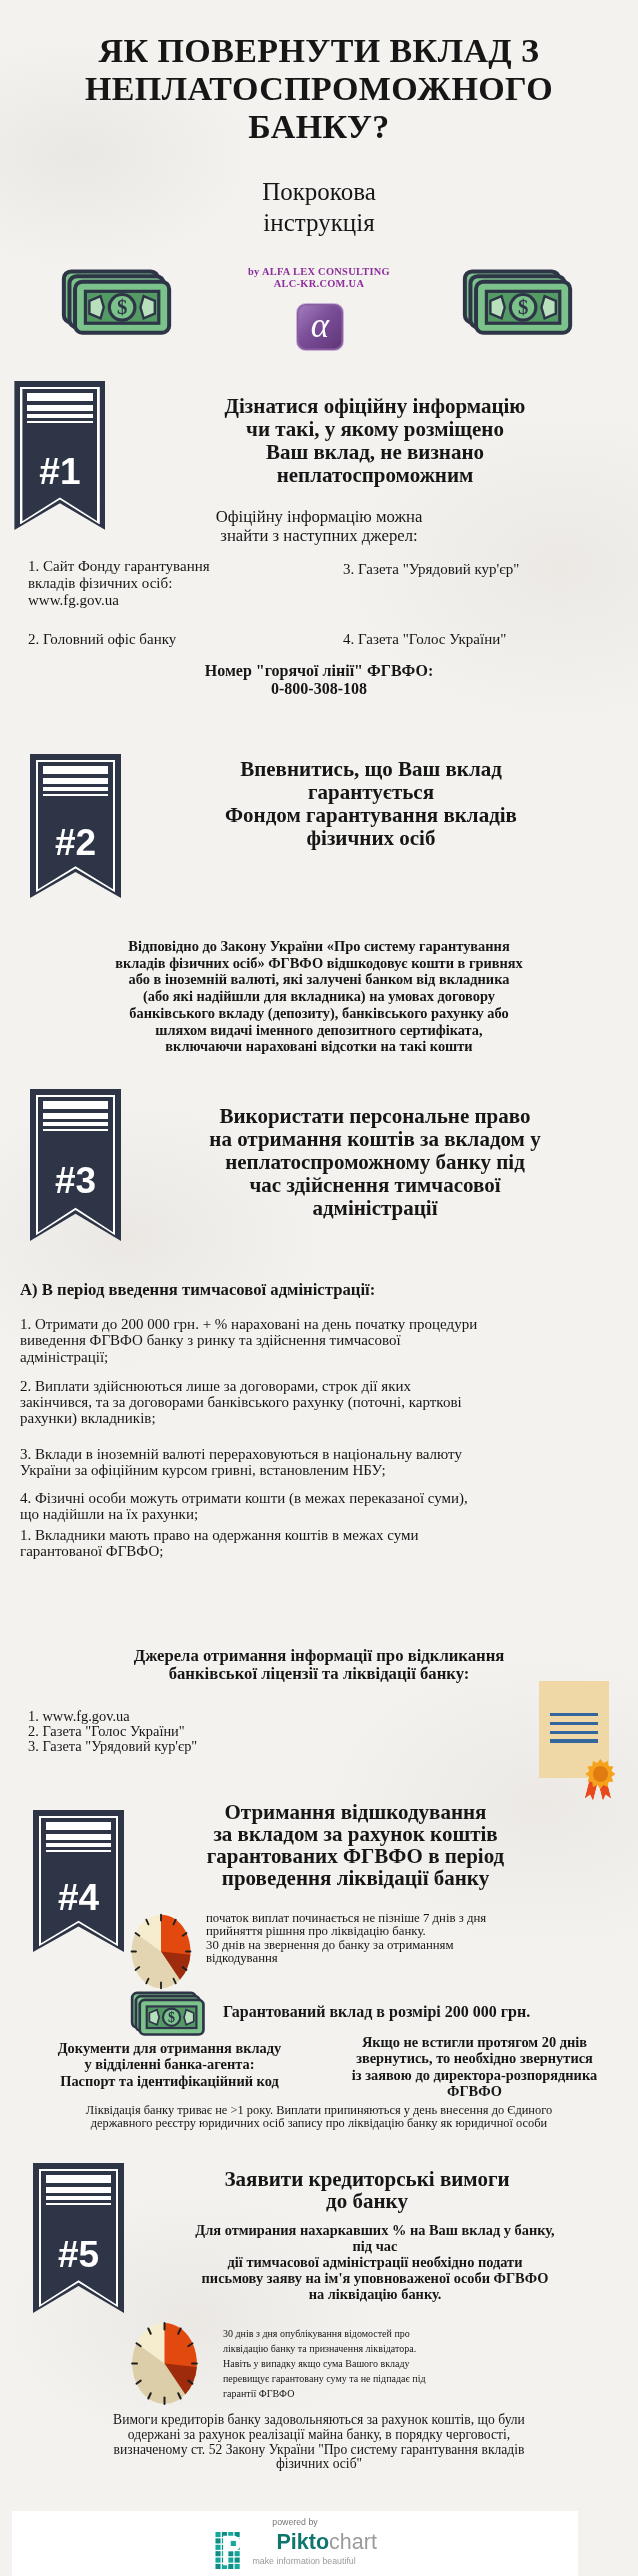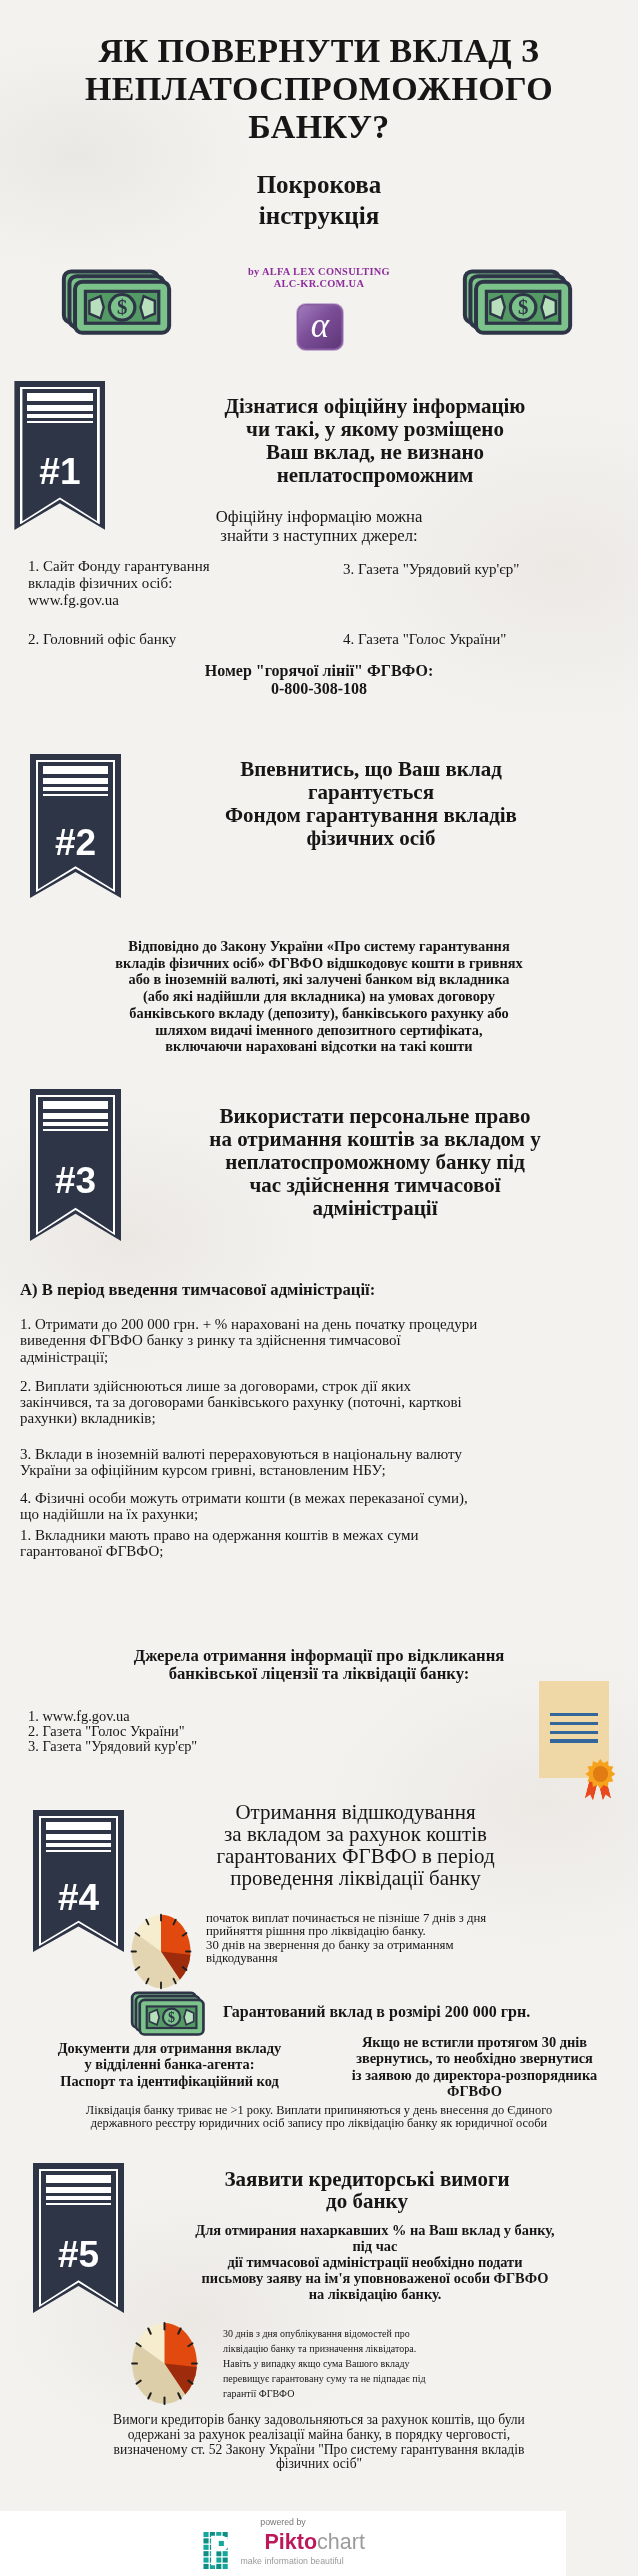--- a/index.html
+++ b/index.html
@@ -20,21 +20,21 @@
       radial-gradient(ellipse 287px 191px at 30% 90%, #ebe8e4 0%, transparent 65%);
     font-family:"Liberation Serif","DejaVu Serif",serif;
     color:var(--ink);
   }
   .pre{white-space:pre-line;}
   .abs{position:absolute;}
   .ctr{text-align:center;}
 
   
   #title{top:32px;left:16px;width:606px;font-weight:700;font-size:34px;line-height:38px;letter-spacing:0.4px;}
-  #subtitle{top:169px;left:16px;width:606px;font-weight:700;font-size:25px;line-height:31px;}
+  #subtitle{top:176px;left:16px;width:606px;font-weight:400;font-size:25px;line-height:31px;}
   #byline{top:266px;left:16px;width:606px;color:var(--purple);font-weight:700;font-size:10.4px;line-height:12px;letter-spacing:0.3px;}
 
   #logo{top:303px;left:296px;width:46px;height:46px;border-radius:9.6px;
     background:linear-gradient(135deg,#a47fc0 0%,#7b4e98 45%,#5e3576 100%);
     border:1.6px solid #c7b0d8; box-shadow:inset 0 0 0 1.6px #8a5fa0;
     display:flex;align-items:center;justify-content:center;}
   #logo .alpha{color:#fff;font-size:35px;font-style:italic;line-height:1;transform:translateY(-1.6px);}
 
   .money{display:block;}
   
@@ -84,44 +84,44 @@
   .cert .tail{position:absolute;width:8.8px;height:21px;background:#e8491d;
     clip-path:polygon(0 0,100% 0,100% 100%,50% 74%,0 100%);}
   .cert .tail.tl{right:12.8px;bottom:-22px;transform:rotate(14deg);}
   .cert .tail.tr{right:0px;bottom:-22px;transform:rotate(-14deg);}
   .cert .star{position:absolute;right:-6.4px;bottom:-11px;width:30px;height:30px;background:#f6a21c;
     clip-path:polygon(50% 0%,59.8% 13.3%,75% 6.7%,76.9% 23.1%,93.3% 25%,86.7% 40.2%,100% 50%,86.7% 59.8%,93.3% 75%,76.9% 76.9%,75% 93.3%,59.8% 86.7%,50% 100%,40.2% 86.7%,25% 93.3%,23.1% 76.9%,6.7% 75%,13.3% 59.8%,0% 50%,13.3% 40.2%,6.7% 25%,23.1% 23.1%,25% 6.7%,40.2% 13.3%);}
   .cert .star::after{content:"";position:absolute;inset:7.2px;border-radius:50%;background:#e07c12;}
 
   
   #rb4{top:1810px;left:33px;height:142px;}
-  #s4-heading{top:1801px;left:124px;width:463px;font-weight:400;font-size:21px;line-height:22px;}
+  #s4-heading{top:1801px;left:124px;width:463px;font-weight:700;font-size:21px;line-height:22px;}
   #s4-clock{top:1911px;left:126px;}
   #s4-clock-note{top:1912px;left:206px;width:415px;font-size:12.8px;line-height:13.4px;}
   #s4-money{top:1991px;left:130px;}
   #s4-guaranteed{top:2003px;left:223px;width:399px;font-weight:700;font-size:16px;text-align:left;}
   #s4-docs{top:2040px;left:20px;width:299px;font-weight:700;font-size:14.4px;line-height:16.3px;}
   #s4-late{top:2034px;left:327px;width:295px;font-weight:700;font-size:14.4px;line-height:16.3px;}
   #s4-liquidation{top:2104px;left:32px;width:574px;font-size:12.4px;line-height:13.4px;}
 
   
   #rb5{top:2163px;left:33px;height:150px;}
   #s5-heading{top:2169px;left:120px;width:494px;font-weight:700;font-size:21px;line-height:21.5px;}
   #s5-sub{top:2222px;left:128px;width:494px;font-weight:700;font-size:14.4px;line-height:16px;}
   #s5-clock{top:2319px;left:126px;}
   #s5-clock-note{top:2326px;left:223px;width:391px;font-size:10px;line-height:15px;}
   #s5-final{top:2413px;left:24px;width:590px;font-size:13.6px;line-height:14.8px;}
 
   
-  #footer{top:2511px;left:0;width:566px;height:65px;background:#ffffff;}
+  #footer{top:2511px;left:12px;width:566px;height:65px;background:#ffffff;}
   #powered{position:absolute;top:6.4px;left:0;width:100%;text-align:center;
     font-family:"Liberation Sans",sans-serif;font-size:8.8px;color:#777;}
   #brand-row{position:absolute;top:21px;left:0;width:100%;display:flex;justify-content:center;align-items:flex-start;gap:6.4px;}
   #wordmark{font-family:"Liberation Sans",sans-serif;font-size:21.5px;line-height:21.5px;}
-  #wordmark .b{font-weight:700;color:#be185d;margin-left:24px;}
+  #wordmark .b{font-weight:700;color:#0f766e;margin-left:24px;}
   #wordmark .l{font-weight:400;color:#9b9b9b;}
   #tagline{font-family:"Liberation Sans",sans-serif;font-size:8.8px;color:#9a9a9a;margin-top:2.4px;}
 </style>
 </head>
 <body>
 
 <div id="title" class="abs ctr pre">ЯК ПОВЕРНУТИ ВКЛАД З
 НЕПЛАТОСПРОМОЖНОГО
 БАНКУ?</div>
 <div id="subtitle" class="abs ctr pre">Покрокова
@@ -289,21 +289,21 @@
   <rect x="31" y="28" width="92" height="40" fill="#549a64" stroke="#2e3547" stroke-width="4"></rect>
   <polygon points="36,40 50,34 54,48 50,62 36,56" fill="#b9e0bd" stroke="#2e3547" stroke-width="3"></polygon>
   <polygon points="118,40 104,34 100,48 104,62 118,56" fill="#b9e0bd" stroke="#2e3547" stroke-width="3"></polygon>
   <circle cx="77" cy="48" r="16" fill="#7cc28b" stroke="#2e3547" stroke-width="4"></circle>
   <text x="77" y="57" text-anchor="middle" font-family="Liberation Serif,serif" font-size="26" font-weight="bold" fill="#2e3547">$</text>
 </svg>
 <div id="s4-guaranteed" class="abs">Гарантований вклад в розмірі 200 000 грн.</div>
 <div id="s4-docs" class="abs ctr pre">Документи для отримання вкладу
 у відділенні банка-агента:
 Паспорт та ідентифікаційний код</div>
-<div id="s4-late" class="abs ctr pre">Якщо не встигли протягом 30 днів
+<div id="s4-late" class="abs ctr pre">Якщо не встигли протягом 20 днів
 звернутись, то необхідно звернутися
 із заявою до директора-розпорядника
 ФГВФО</div>
 <div id="s4-liquidation" class="abs ctr pre">Ліквідація банку триває не &gt;1 року. Виплати припиняються у день внесення до Єдиного
 державного реєстру юридичних осіб запису про ліквідацію банку як юридичної особи</div>
 
 <div id="rb5" class="abs ribbon">
   <div class="l1"></div>
     <div class="l2"></div>
     <div class="l3"></div>

